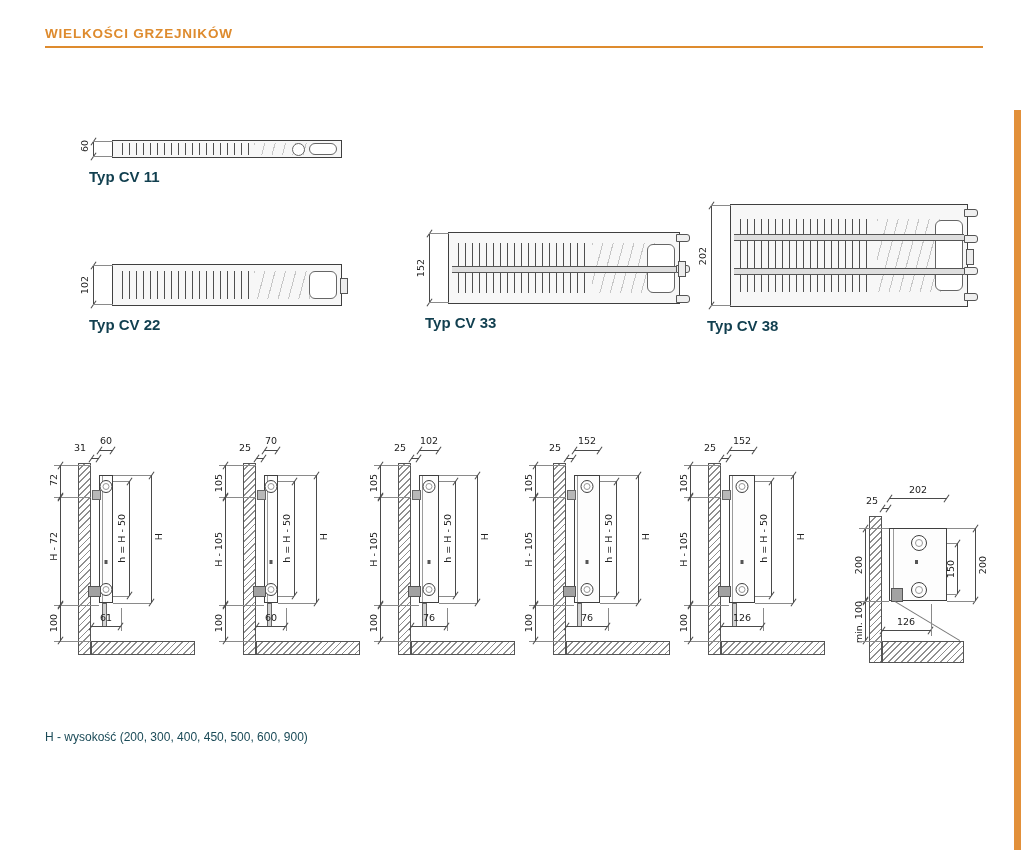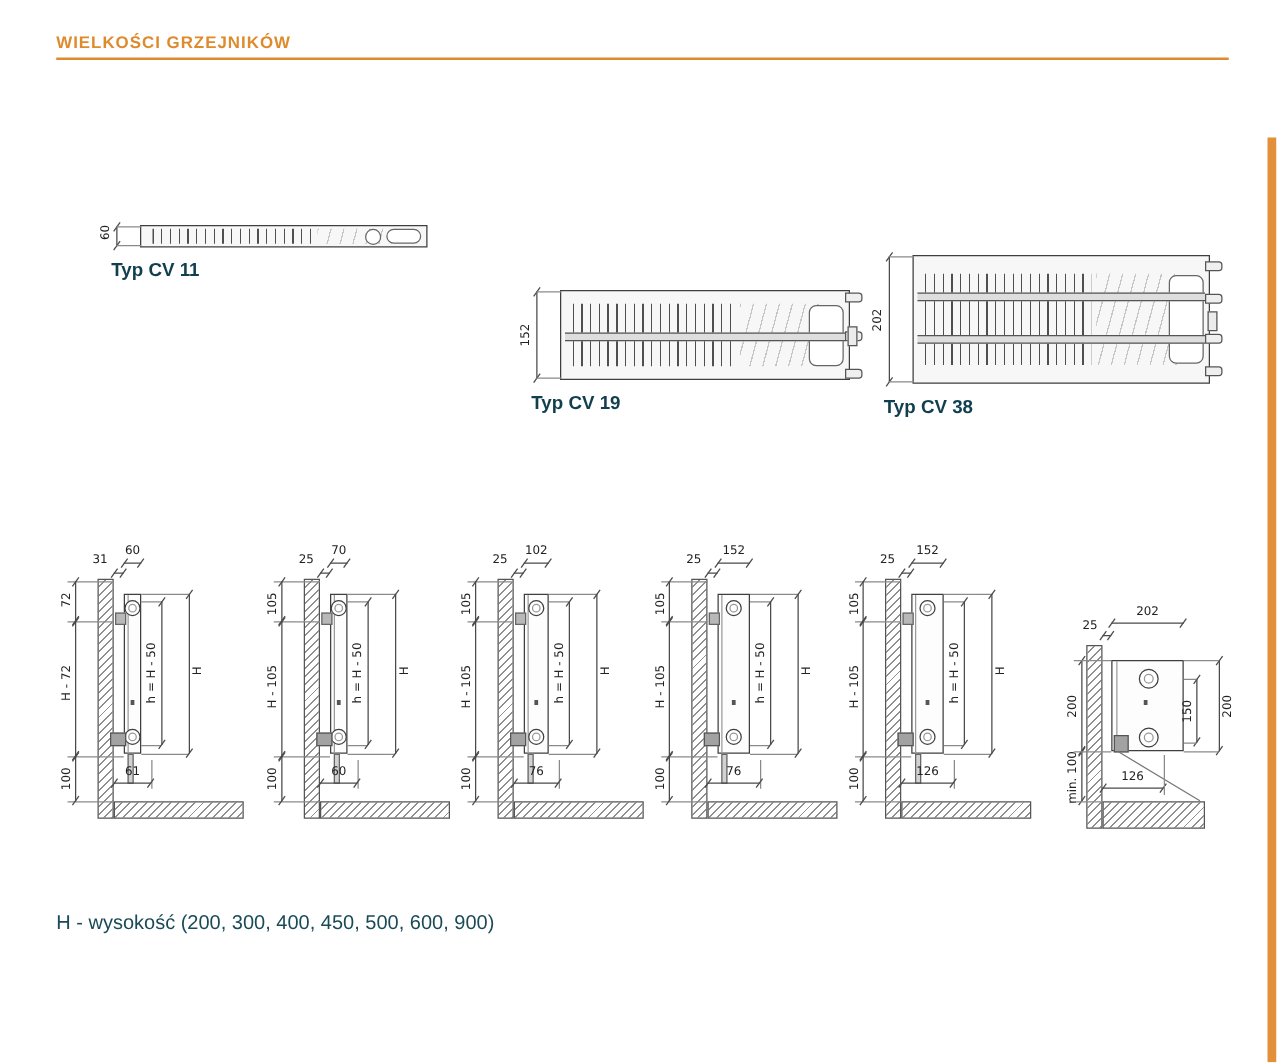--- a/index.html
+++ b/index.html
@@ -109,60 +109,71 @@
   .cv .ccirc::after{content:"";position:absolute;inset:3px;border:1px solid #999;border-radius:50%;}
   .cv .dot{position:absolute;left:60px;top:92px;width:3px;height:4px;background:#555;}
   .cv .valve{position:absolute;left:36px;top:120px;width:10px;height:12px;background:#a2a2a2;
              border:1px solid #555;}
   .cv .diag{position:absolute;left:40px;top:133px;width:76px;height:1px;background:#777;
             transform-origin:0 0;transform:rotate(31deg);}
 
   
   .section-heading{position:absolute;left:45px;top:372px;font-size:13px;font-weight:bold;
                    color:#113F4F;}
-  .legend{position:absolute;left:45px;top:730px;color:#1A4A57;font-size:16px;}
+  .legend{position:absolute;left:45px;top:730px;color:#1A4A57;font-size:12px;}
   .legend p{margin:0 0 7px 0;}
 </style>
 </head>
 <body>
 
 <div id="canvas">
 
   <div class="page-title">WIELKOŚCI GRZEJNIKÓW</div>
   <div class="title-rule"></div>
   <div class="orange-bar"></div>
 
-  <div class="tv" style="left:112px;top:140px;width:230px;height:18px;margin-top:40px;">
+  <div class="tv" style="left:112px;top:140px;width:230px;height:18px;">
     <div class="fins"></div>
     <div class="conv"></div>
     <div class="cap"></div>
     <div class="endc"></div>
     <div class="dv tvdim"></div>
     <div class="te t"></div>
       <div class="te b"></div>
     <div class="dimtext vtext tvlabel">60</div>
     <div class="typ">Typ CV 11</div>
   </div>
 
 
+  <div class="tv" style="left:112px;top:264px;width:230px;height:42px;">
+    <div class="fins"></div>
+    <div class="conv"></div>
+    <div class="cap"></div>
+    <div class="tab"></div>
+    <div class="dv tvdim"></div>
+    <div class="te t"></div>
+      <div class="te b"></div>
+    <div class="dimtext vtext tvlabel">102</div>
+    <div class="typ">Typ CV 22</div>
+  </div>
 
   <div class="tv" style="left:448px;top:232px;width:232px;height:72px;">
     <div class="fins"></div>
     <div class="conv"></div>
     <div class="cap"></div>
     <div class="band" style="top:47%;"></div>
     <div class="pipe" style="top:2%;"></div>
     <div class="pipe" style="top:46%;"></div>
     <div class="pipe" style="top:88%;"></div>
     <div class="tab"></div>
     <div class="dv tvdim"></div>
     <div class="te t"></div>
       <div class="te b"></div>
     <div class="dimtext vtext tvlabel">152</div>
-    <div class="typ">Typ CV 19</div>
+    <div class="typ">Typ CV 33</div>
   </div>
 
   <div class="tv" style="left:730px;top:204px;width:238px;height:103px;">
     <div class="fins"></div>
     <div class="conv"></div>
     <div class="cap"></div>
     <div class="band" style="top:29%;"></div>
     <div class="band" style="top:62%;"></div>
     <div class="pipe" style="top:4%;"></div>
     <div class="pipe" style="top:30%;"></div>

